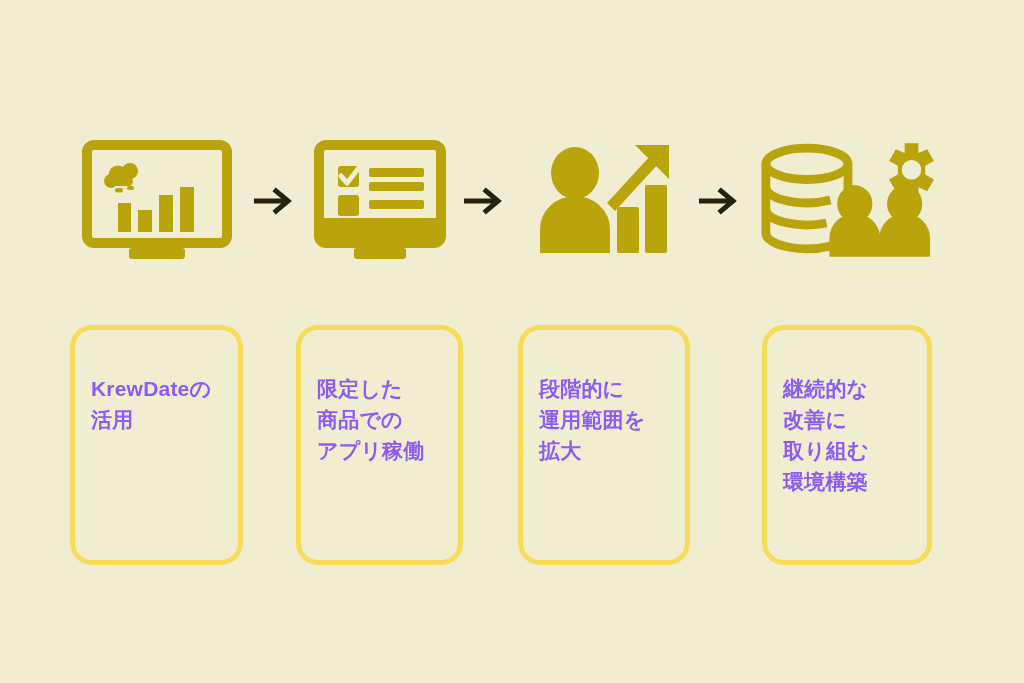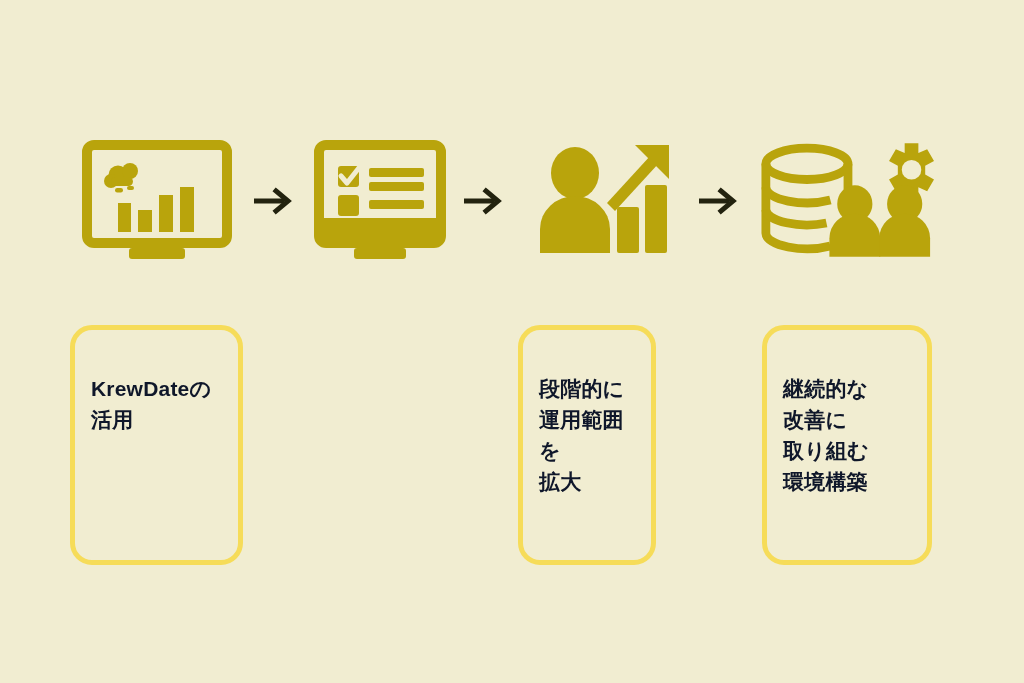--- a/index.html
+++ b/index.html
@@ -69,29 +69,29 @@
     position: absolute;
     top: 0;
     height: 240px;
     box-sizing: border-box;
     border: 5px solid #f6dc59;
     border-radius: 22px;
     background: transparent;
   }
   .card-1 { left: 70px;  width: 173px; }
   .card-2 { left: 296px; width: 167px; }
-  .card-3 { left: 518px; width: 138px; }
+  .card-3 { left: 518px; width: 172px; }
   .card-4 { left: 762px; width: 170px; padding-left: 17px; }
 
   .card-text {
     position: absolute;
     left: 16px;
     right: 8px;
     top: 43px;
-    color: #0f172a;
+    color: #8b5cf6;
     font-size: 21px;
     font-weight: bold;
     line-height: 1.48;
     letter-spacing: 0.2px;
     white-space: pre-line;
   }
 </style>
 </head>
 <body>
 
@@ -217,20 +217,25 @@
     </div>
   </div>
 
   <div class="card-row">
 
     <div class="card card-1">
       <div class="card-text">KrewDateの
 活用</div>
     </div>
 
+    <div class="card card-2">
+      <div class="card-text">限定した
+商品での
+アプリ稼働</div>
+    </div>
 
     <div class="card card-3">
       <div class="card-text">段階的に
 運用範囲を
 拡大</div>
     </div>
 
     <div class="card card-4">
       <div class="card-text">継続的な
 改善に

